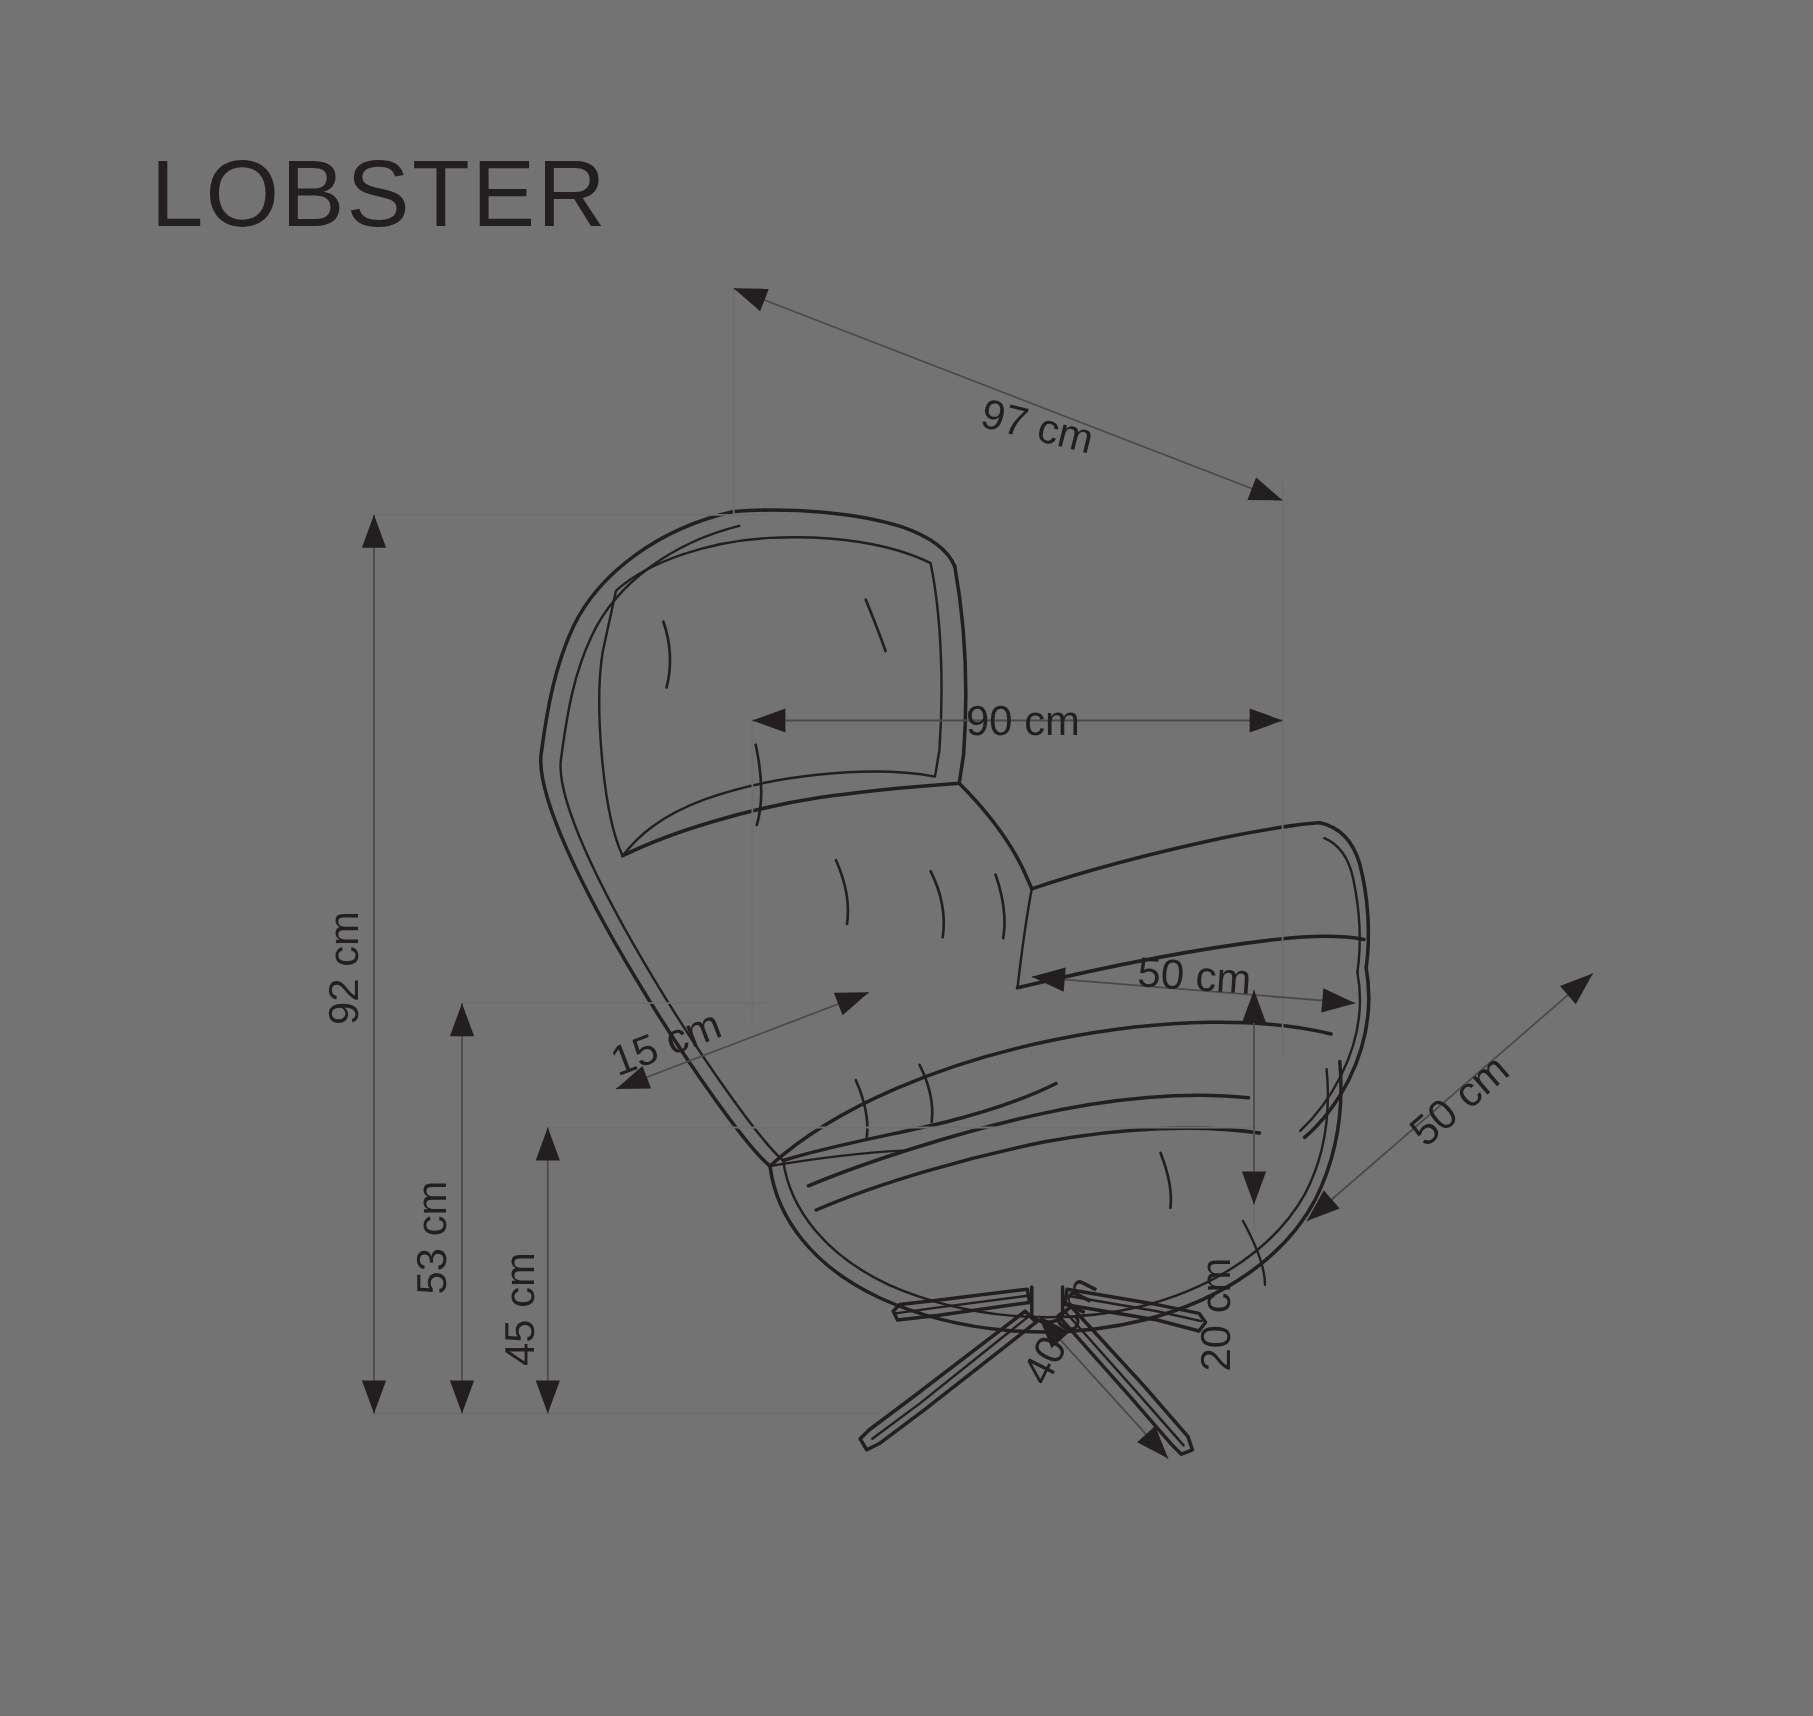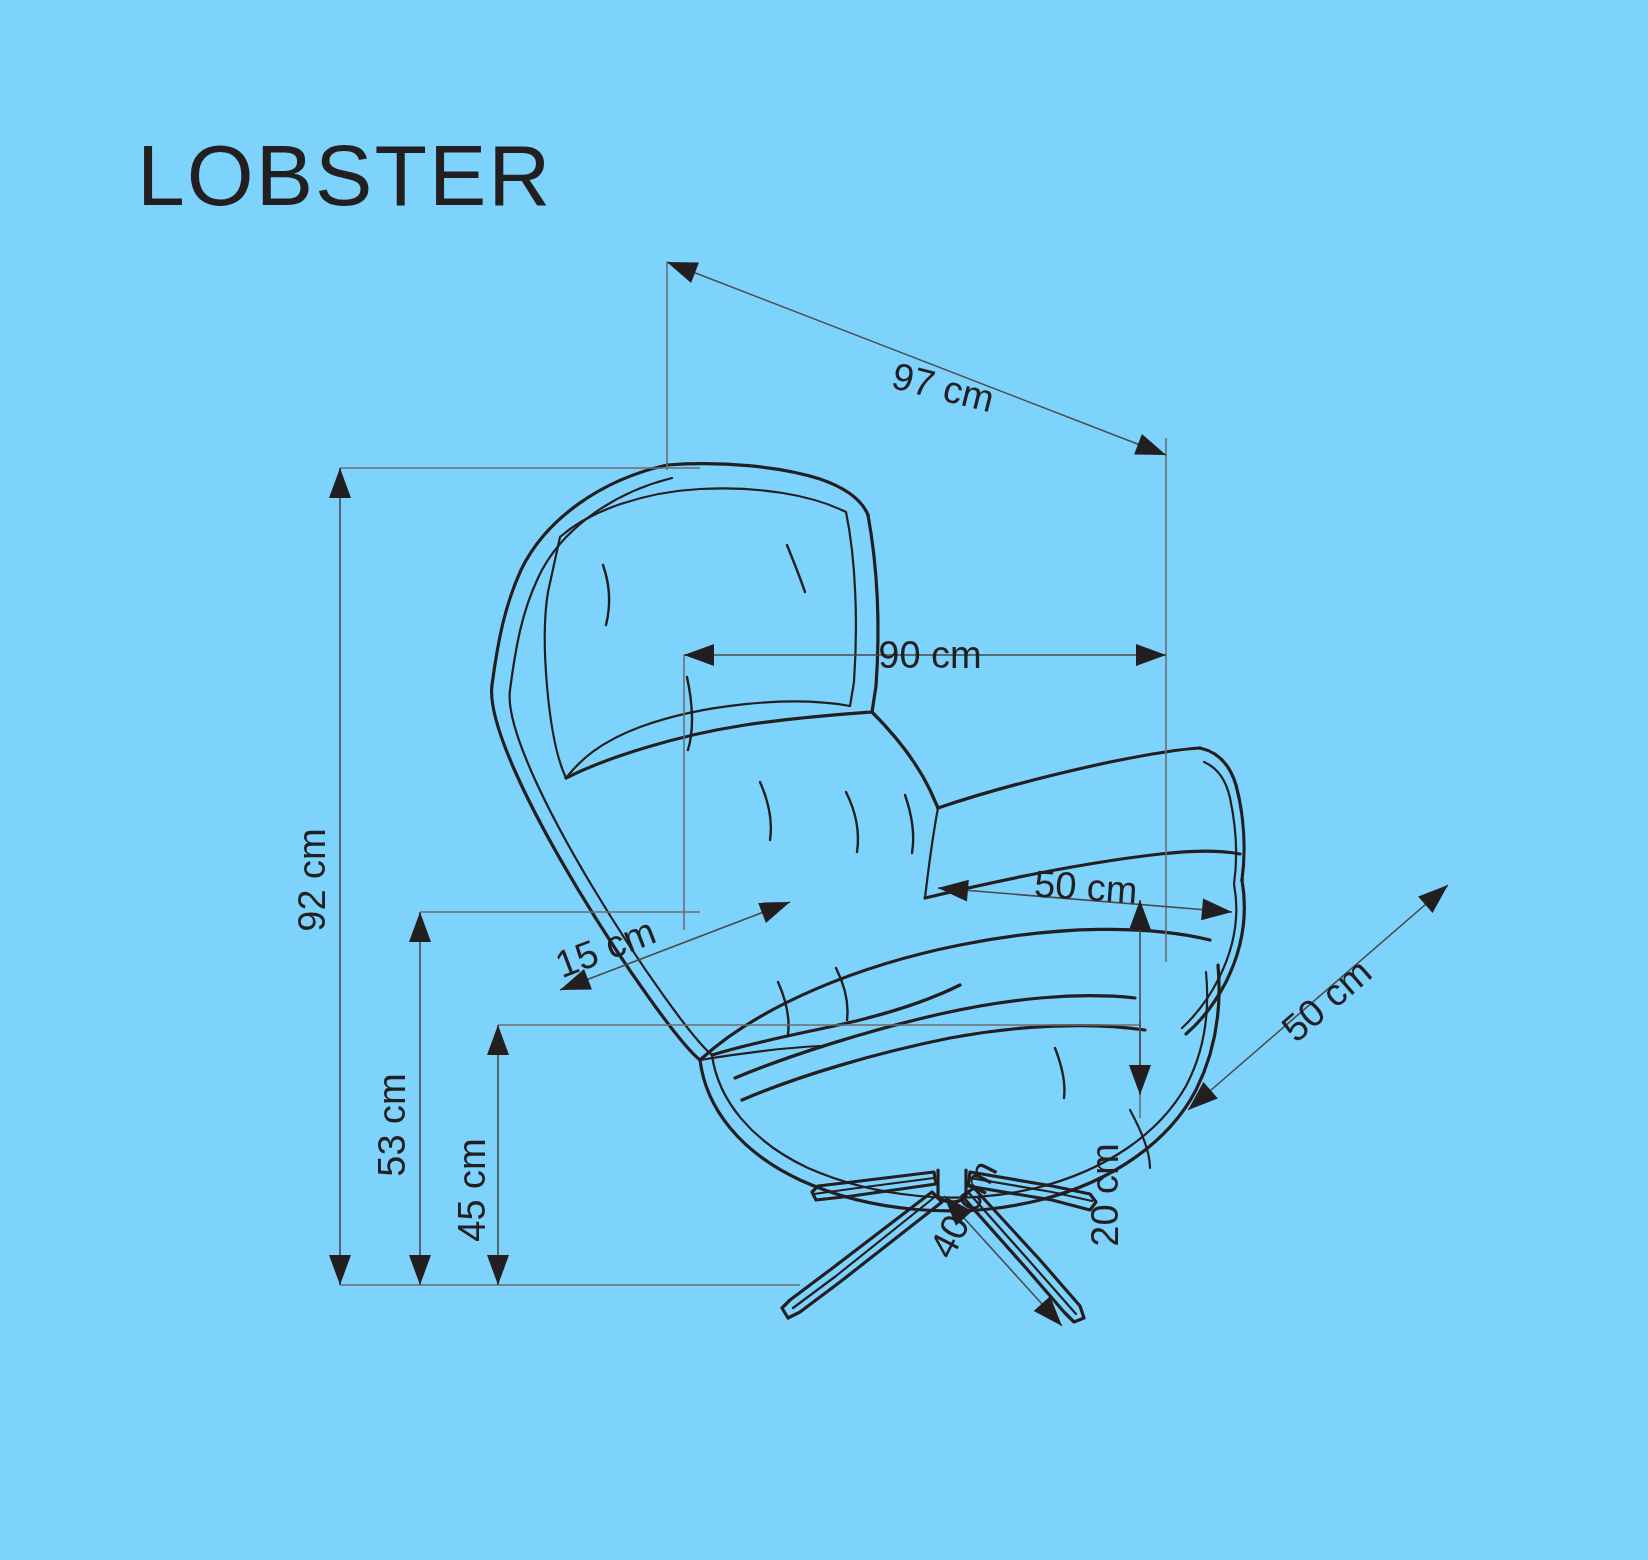--- a/index.html
+++ b/index.html
@@ -4,21 +4,21 @@
 <title>LOBSTER</title>
 <style>
   html,body{margin:0;padding:0;background:#ffffff;}
   body{
     width:1648px;height:1560px;
     font-family:"Liberation Sans","DejaVu Sans",sans-serif;
     color:#231f20;
     overflow:hidden;
     position:relative;
   }
-  #sheet{position:relative;width:1648px;height:1560px;background:#7dd3fc;}
+  #sheet{position:relative;width:1648px;height:1560px;background:#737373;}
   #drawing{position:absolute;inset:0;width:1648px;height:1560px;display:block;}
 
   .title-text{
     font-size:86px;
     font-weight:400;
     letter-spacing:2px;
     fill:#231f20;
   }
   .dim-text{
     font-size:38px;

